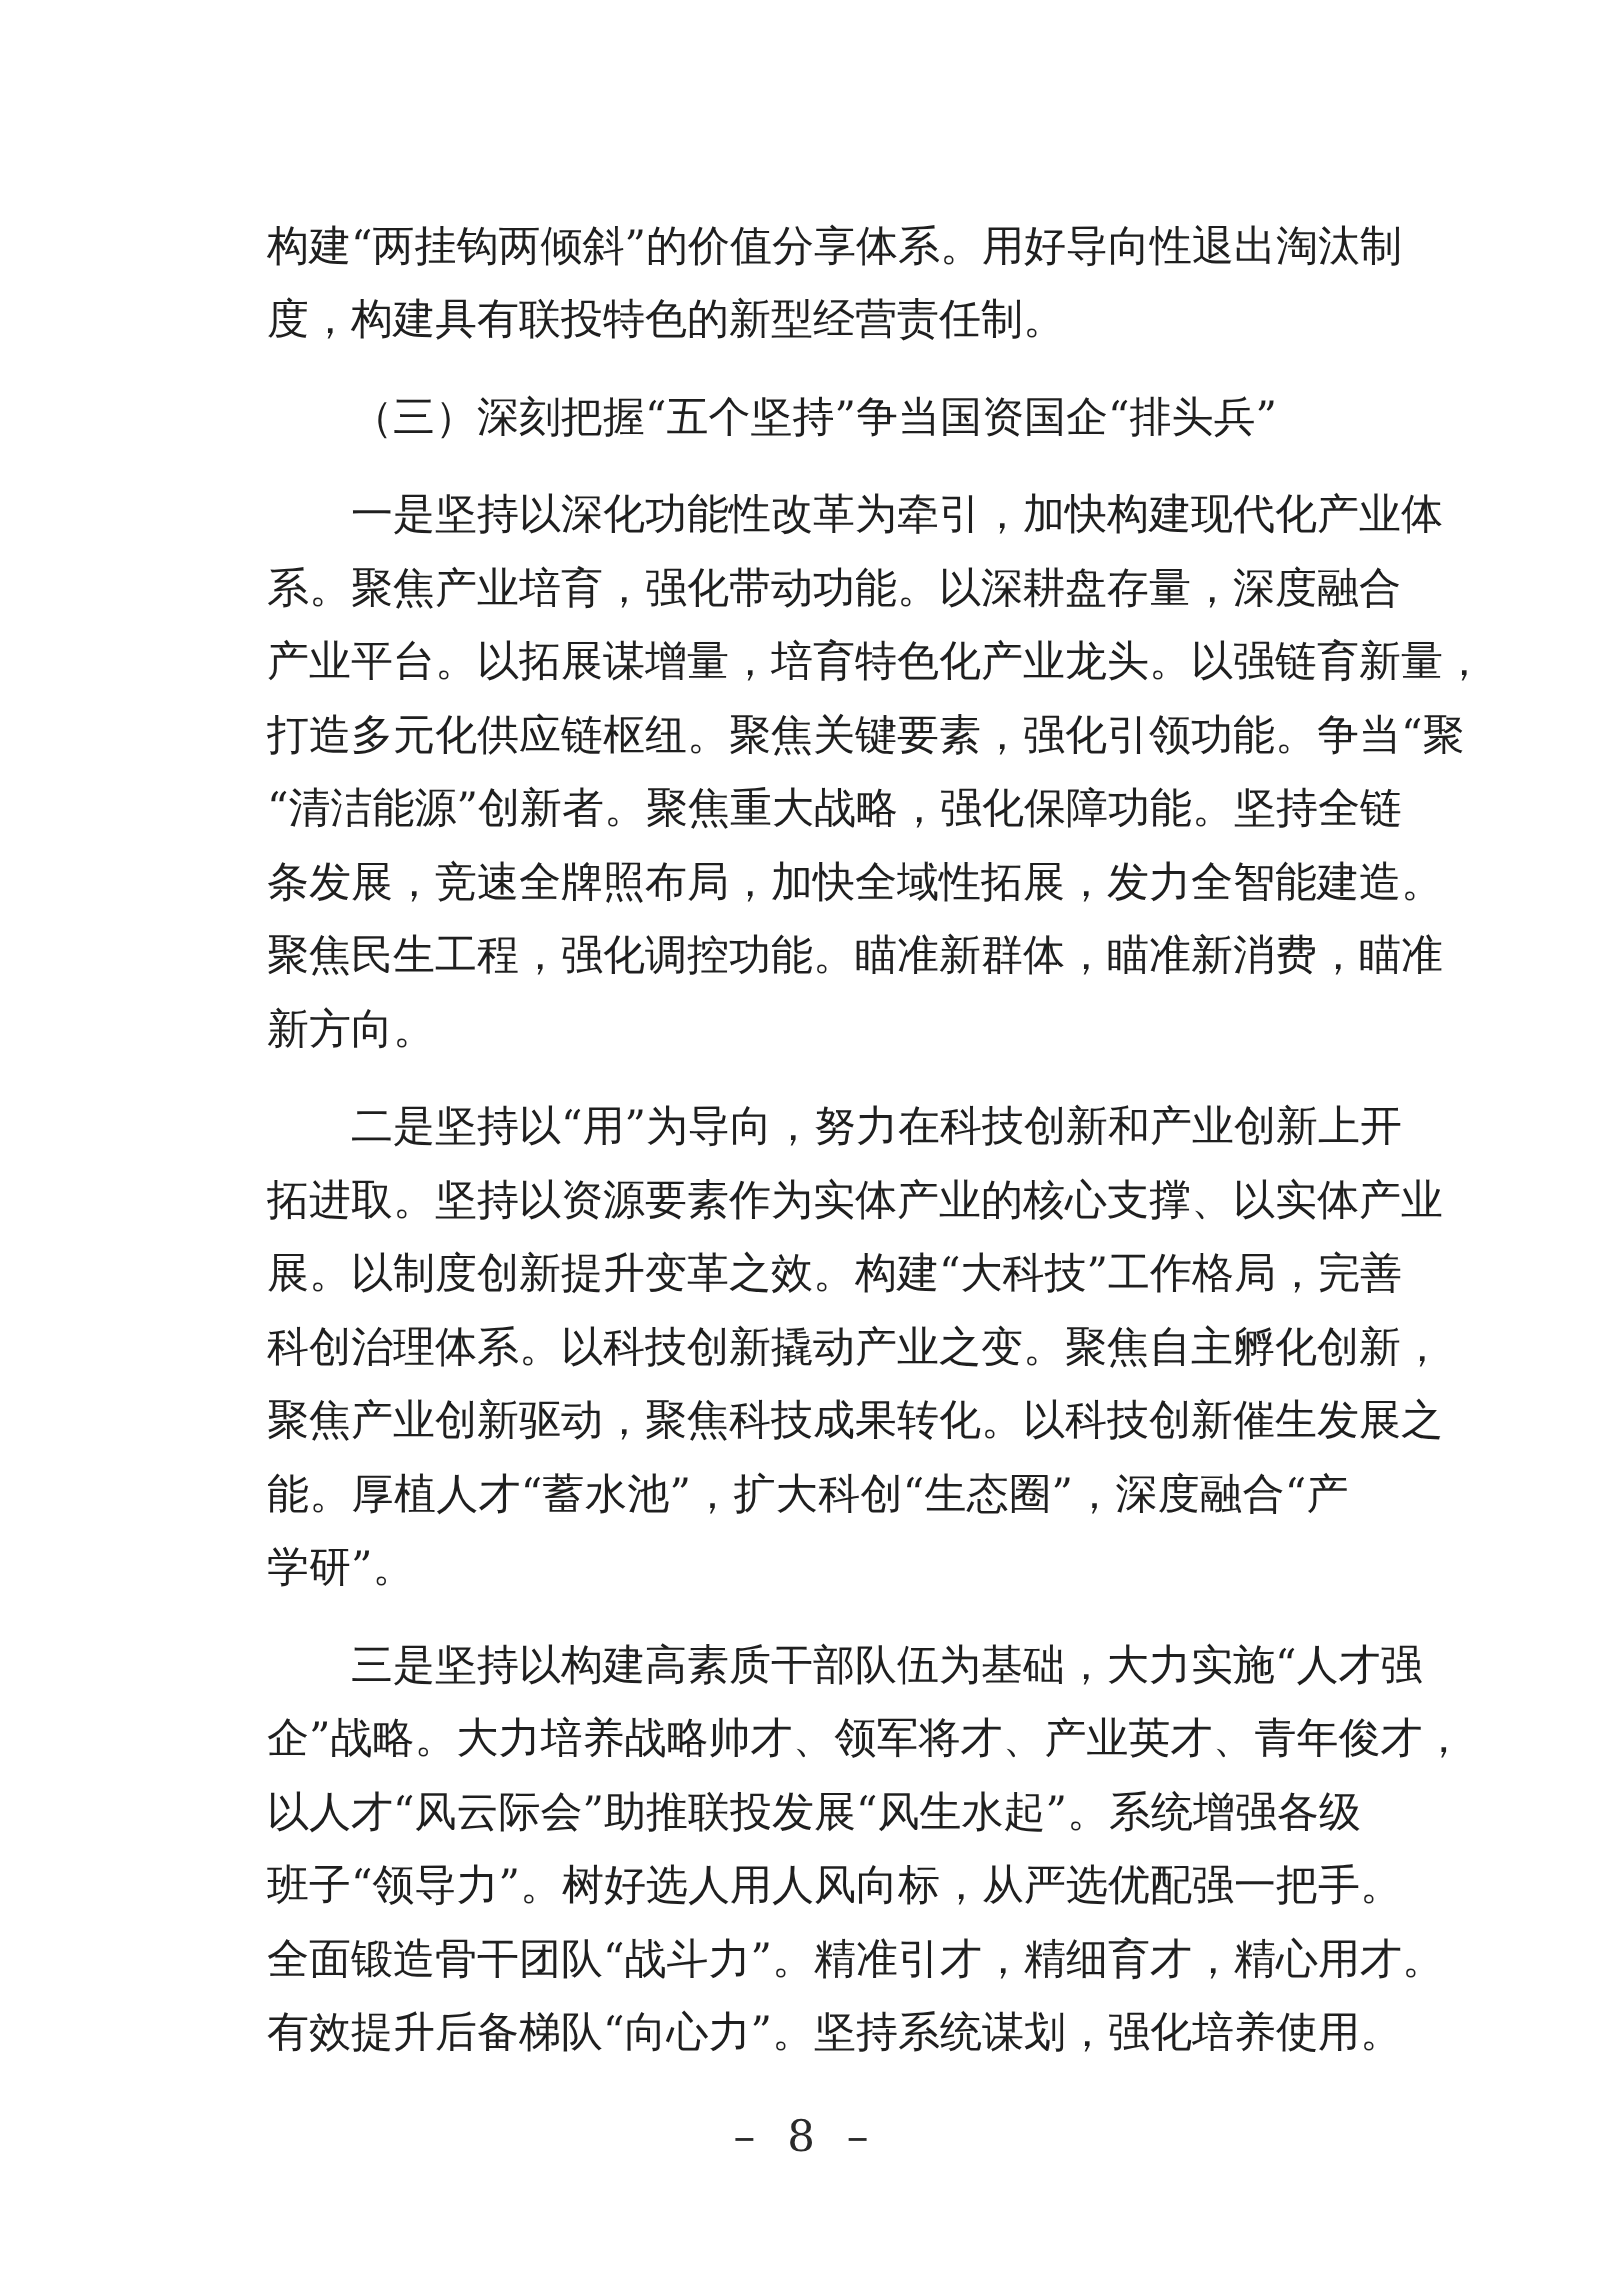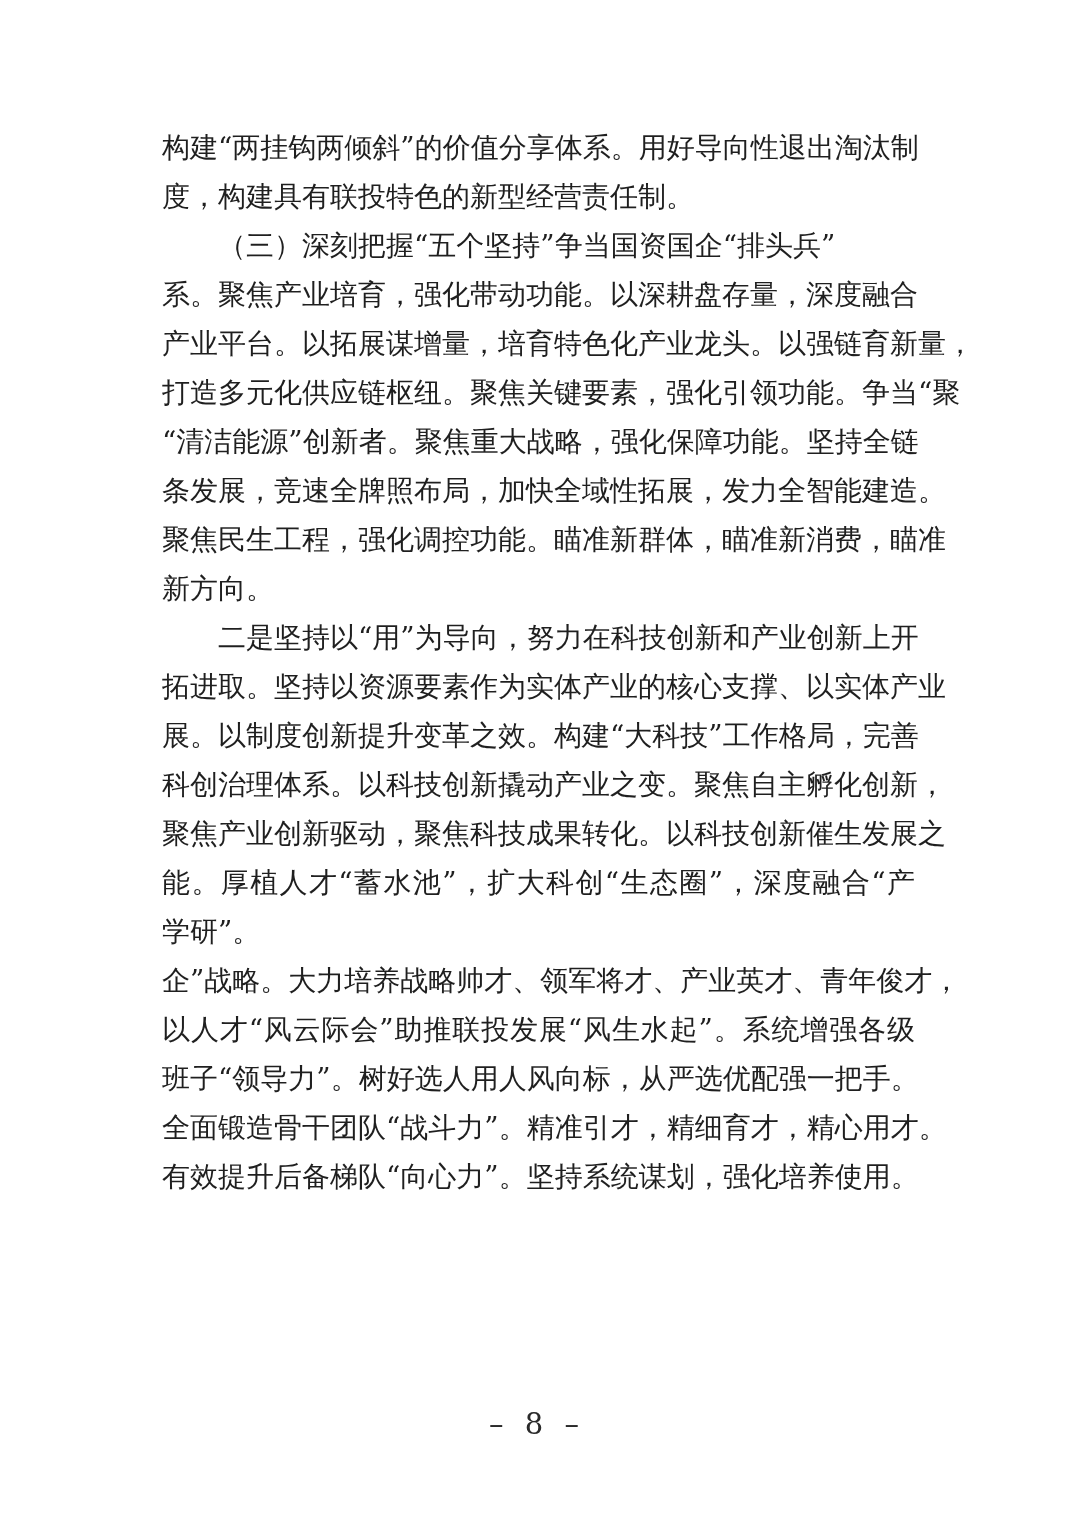--- a/index.html
+++ b/index.html
@@ -17,21 +17,21 @@
     color: #1f1f1f;
   }
   .body-text {
     position: absolute;
     left: 162px;
     top: 123px;
     width: 753px;
     font-size: 28px;
     line-height: 49px;
   }
-  .para { margin: 0; }
+  .para { margin: 16px; }
   .line {
     height: 49px;
     text-align: justify;
     text-align-last: justify;
     white-space: nowrap;
   }
   .line.short {
     text-align: left;
     text-align-last: left;
   }
@@ -56,38 +56,40 @@
 <div class="page">
   <div class="body-text">
       <div class="para">
         <div class="line">构建“两挂钩两倾斜”的价值分享体系。用好导向性退出淘汰制</div>
         <div class="line short">度，构建具有联投特色的新型经营责任制。</div>
       </div>
       <div class="para">
         <div class="line short indent">（三）深刻把握“五个坚持”争当国资国企“排头兵”</div>
       </div>
       <div class="para">
+        <div class="line indent">一是坚持以深化功能性改革为牵引，加快构建现代化产业体</div>
         <div class="line">系。聚焦产业培育，强化带动功能。以深耕盘存量，深度融合</div>
         <div class="line">产业平台。以拓展谋增量，培育特色化产业龙头。以强链育新量，</div>
         <div class="line">打造多元化供应链枢纽。聚焦关键要素，强化引领功能。争当“聚</div>
         <div class="line">“清洁能源”创新者。聚焦重大战略，强化保障功能。坚持全链</div>
         <div class="line">条发展，竞速全牌照布局，加快全域性拓展，发力全智能建造。</div>
         <div class="line">聚焦民生工程，强化调控功能。瞄准新群体，瞄准新消费，瞄准</div>
         <div class="line short">新方向。</div>
       </div>
       <div class="para">
         <div class="line indent">二是坚持以“用”为导向，努力在科技创新和产业创新上开</div>
         <div class="line">拓进取。坚持以资源要素作为实体产业的核心支撑、以实体产业</div>
         <div class="line">展。以制度创新提升变革之效。构建“大科技”工作格局，完善</div>
         <div class="line">科创治理体系。以科技创新撬动产业之变。聚焦自主孵化创新，</div>
         <div class="line">聚焦产业创新驱动，聚焦科技成果转化。以科技创新催生发展之</div>
         <div class="line">能。厚植人才“蓄水池”，扩大科创“生态圈”，深度融合“产</div>
         <div class="line short">学研”。</div>
       </div>
       <div class="para">
+        <div class="line indent">三是坚持以构建高素质干部队伍为基础，大力实施“人才强</div>
         <div class="line">企”战略。大力培养战略帅才、领军将才、产业英才、青年俊才，</div>
         <div class="line">以人才“风云际会”助推联投发展“风生水起”。系统增强各级</div>
         <div class="line">班子“领导力”。树好选人用人风向标，从严选优配强一把手。</div>
         <div class="line">全面锻造骨干团队“战斗力”。精准引才，精细育才，精心用才。</div>
         <div class="line">有效提升后备梯队“向心力”。坚持系统谋划，强化培养使用。</div>
       </div>
     </div>
   <div class="footer">– 8 –</div>
 </div>
 

